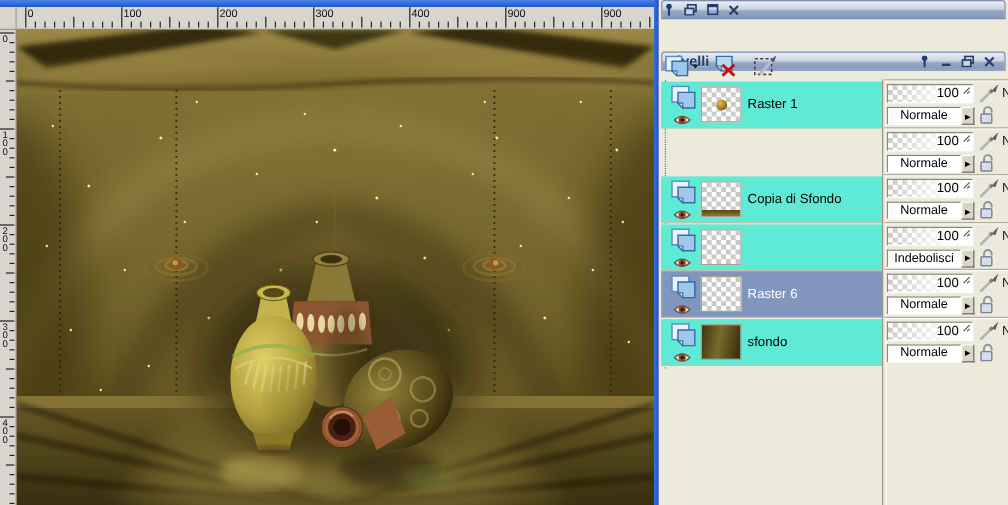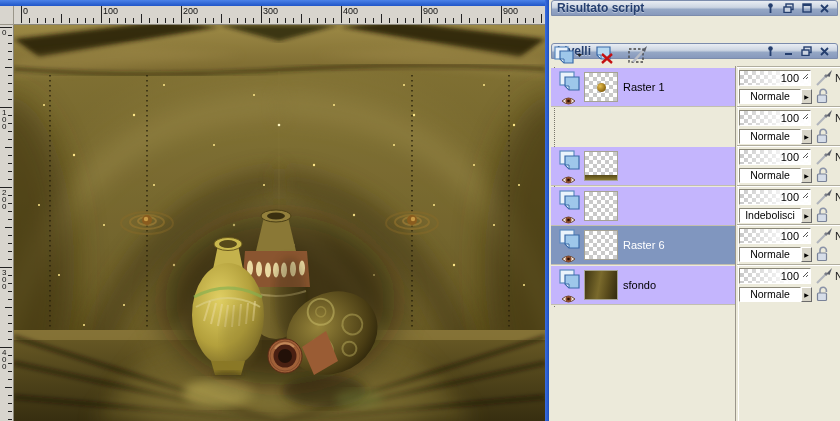--- a/index.html
+++ b/index.html
@@ -28,21 +28,21 @@
     border:1px solid #7c8cac;border-radius:3px 3px 0 0;box-sizing:border-box;
     display:flex;align-items:center;}
   .titlebar .cap{font-size:12px;font-weight:bold;color:#243e6e;padding-left:5px;flex:1;
                  text-shadow:0 1px 0 rgba(255,255,255,.4);}
   .tb-btns{display:flex;align-items:center;gap:7px;padding-right:7px;}
   .tb-btn{width:11px;height:11px;display:flex;align-items:center;justify-content:center;cursor:default;}
   .tb-btn svg{display:block;}
   .ltoolbar{position:absolute;left:4px;top:45px;height:20px;display:flex;align-items:center;gap:11px;}
   .tool{display:flex;align-items:center;}
   
-  .layer-row{position:absolute;left:2px;width:184px;height:39px;background:#c4b5fd;
+  .layer-row{position:absolute;left:2px;width:184px;height:39px;background:#5eead4;
              border-bottom:1px solid #c2bfb0;box-sizing:border-box;}
   .layer-row.sel{background:#8096bf;}
   .row-dotline{position:absolute;left:5px;top:67px;width:1px;height:240px;border-left:1px dotted #77756a;}
   .lyr-icon{position:absolute;left:8px;top:3px;}
   .lyr-eye{position:absolute;left:10px;top:24px;}
   .thumb{position:absolute;left:33px;top:4px;width:34px;height:30px;border:1px solid #a5a294;box-sizing:border-box;
          background-color:#fff;
          background-image:linear-gradient(45deg,#c9c9c9 26%,transparent 26%,transparent 74%,#c9c9c9 74%),
                           linear-gradient(45deg,#c9c9c9 26%,transparent 26%,transparent 74%,#c9c9c9 74%);
          background-size:8px 8px;background-position:0 0,4px 4px;overflow:hidden;}
@@ -413,21 +413,20 @@
         <circle cx="271" cy="331" r="11.5" fill="#4a2012"></circle>
         <path d="M261,324 A12,12 0 0 1 280,322" fill="none" stroke="#d09a68" stroke-width="2" opacity=".7"></path>
         <circle cx="271" cy="331" r="7" fill="#221008"></circle>
       </g>
     </svg>
   </div>
 
   <div class="panel-region">
 
     <div class="titlebar" style="top:0;">
-      <span class="cap">Risultato script</span>
       <span class="tb-btns">
         <span class="tb-btn">
           <svg width="9" height="11">
               <circle cx="4.5" cy="2.5" r="2.3" fill="#243e6e"></circle>
               <rect x="3.6" y="4" width="1.8" height="6" fill="#243e6e"></rect>
             </svg>
           </span>
         <span class="tb-btn">
           <svg width="11" height="10">
               <rect x="3" y="1" width="7" height="5.5" fill="none" stroke="#243e6e" stroke-width="1.4"></rect>
@@ -525,20 +524,21 @@
             <path d="M6,15 l4,4 v-4 z" fill="#d8ecfa" stroke="#3a6aa8" stroke-width="1"></path>
           </svg></span>
         <span class="lyr-eye"><svg width="15" height="10">
             <path d="M1,5 Q7.5,-1 14,5 Q7.5,11 1,5 Z" fill="#f4e8dc" stroke="#6a4a3a" stroke-width="1"></path>
             <circle cx="7.5" cy="5" r="3" fill="#8a4a2a"></circle>
             <circle cx="7.5" cy="5" r="1.3" fill="#2a1008"></circle>
           </svg></span>
         <div class="thumb">
           <div class="strip-bottom"></div>
         </div>
+        <span class="lyr-label">Copia di Sfondo</span>
       </div>
       <div class="layer-row" style="top: 186.5px;">
         <span class="lyr-icon"><svg width="24" height="22">
             <rect x="1" y="1" width="14" height="13" fill="#eaf3fb" stroke="#5b8ac0" stroke-width="1.2"></rect>
             <path d="M6,6 h14 v13 h-10 l-4,-4 z" fill="#9ec7ea" stroke="#3a6aa8" stroke-width="1.2"></path>
             <path d="M6,15 l4,4 v-4 z" fill="#d8ecfa" stroke="#3a6aa8" stroke-width="1"></path>
           </svg></span>
         <span class="lyr-eye"><svg width="15" height="10">
             <path d="M1,5 Q7.5,-1 14,5 Q7.5,11 1,5 Z" fill="#f4e8dc" stroke="#6a4a3a" stroke-width="1"></path>
             <circle cx="7.5" cy="5" r="3" fill="#8a4a2a"></circle>

